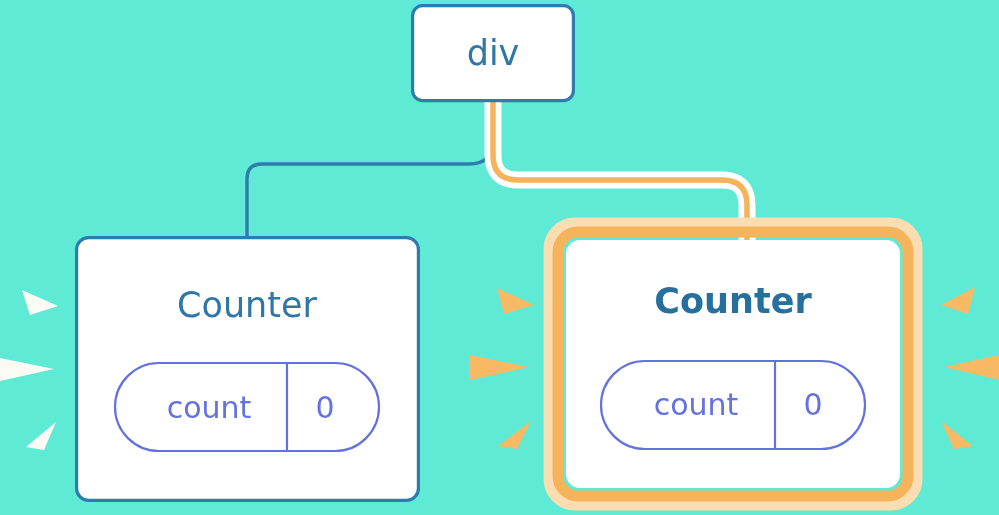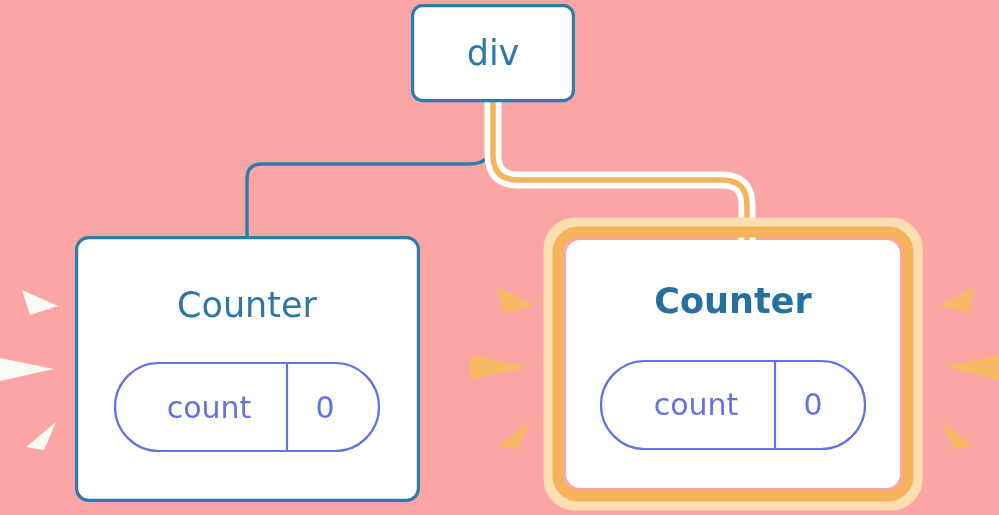--- a/index.html
+++ b/index.html
@@ -4,21 +4,21 @@
 <style>
   html, body {
     margin: 0;
     padding: 0;
     background: #4A6771;
   }
   #stage {
     position: relative;
     width: 999px;
     height: 515px;
-    background: #fca5a5;
+    background: #5eead4;
     overflow: hidden;
     font-family: "DejaVu Sans", "Liberation Sans", sans-serif;
   }
   #stage svg {
     position: absolute;
     top: 0;
     left: 0;
     width: 999px;
     height: 515px;
   }

